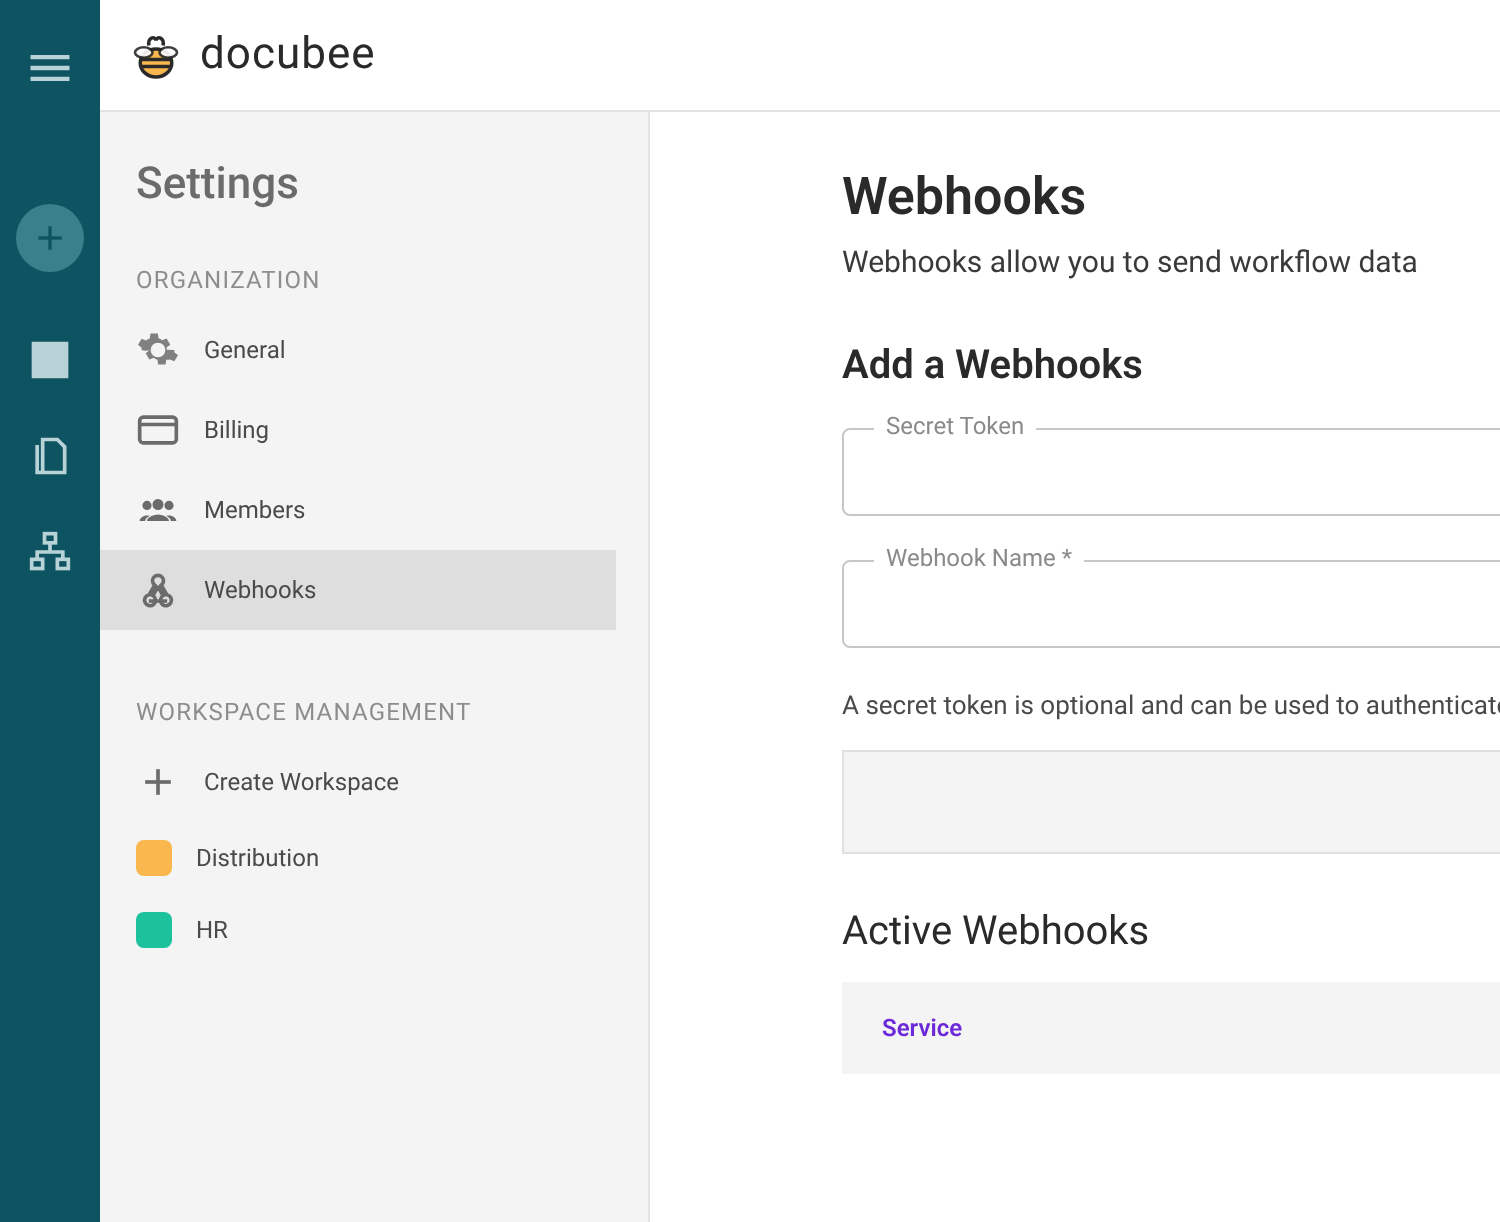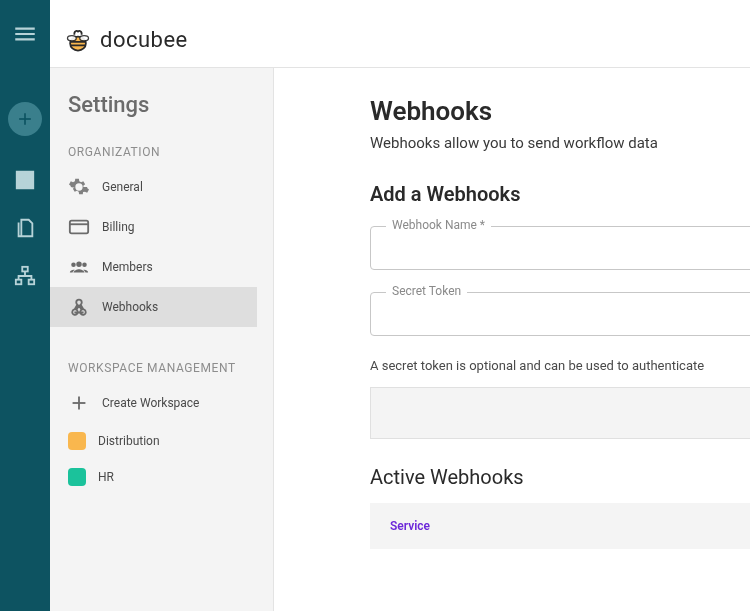--- a/index.html
+++ b/index.html
@@ -73,31 +73,30 @@
       letter-spacing: 0.5px;
       color: #2a2a2a;
       font-weight: 400;
     }
 
     .content-col {
       flex: 1;
       display: flex;
       flex-direction: column;
       min-width: 0;
-      margin-top: 12px;
     }
     .body-row {
       flex: 1;
       display: flex;
       min-height: 0;
     }
 
     
     .sidebar {
-      width: 224px;
+      width: 275px;
       background: #f4f4f4;
       border-right: 1px solid #e3e3e3;
       padding: 24px 16px 0 0;
       flex-shrink: 0;
     }
     .sidebar-title {
       font-size: 22px;
       color: #6b6b6b;
       font-weight: 500;
       padding: 0 0 14px 18px;
@@ -338,29 +337,29 @@
       </div>
     </div>
 
     <div class="main">
       <h1>Webhooks</h1>
       <div class="sub">Webhooks allow you to send workflow data</div>
 
       <h2 class="form-head">Add a Webhooks</h2>
 
       <div class="field-wrap">
+        <span class="field-label">Secret Token</span>
+        <input class="field" type="text" style="">
+      </div>
+
+      <div class="field-wrap">
         <span class="field-label">Webhook Name *</span>
         <input class="field" type="text" style="">
       </div>
 
-      <div class="field-wrap">
-        <span class="field-label">Secret Token</span>
-        <input class="field" type="text" style="">
-      </div>
-
       <div class="helper-text">A secret token is optional and can be used to authenticate</div>
 
       <div class="gray-box"></div>
 
       <div class="active-head">Active Webhooks</div>
 
       <div class="table-header">
         <span>Service</span>
       </div>
     </div>

